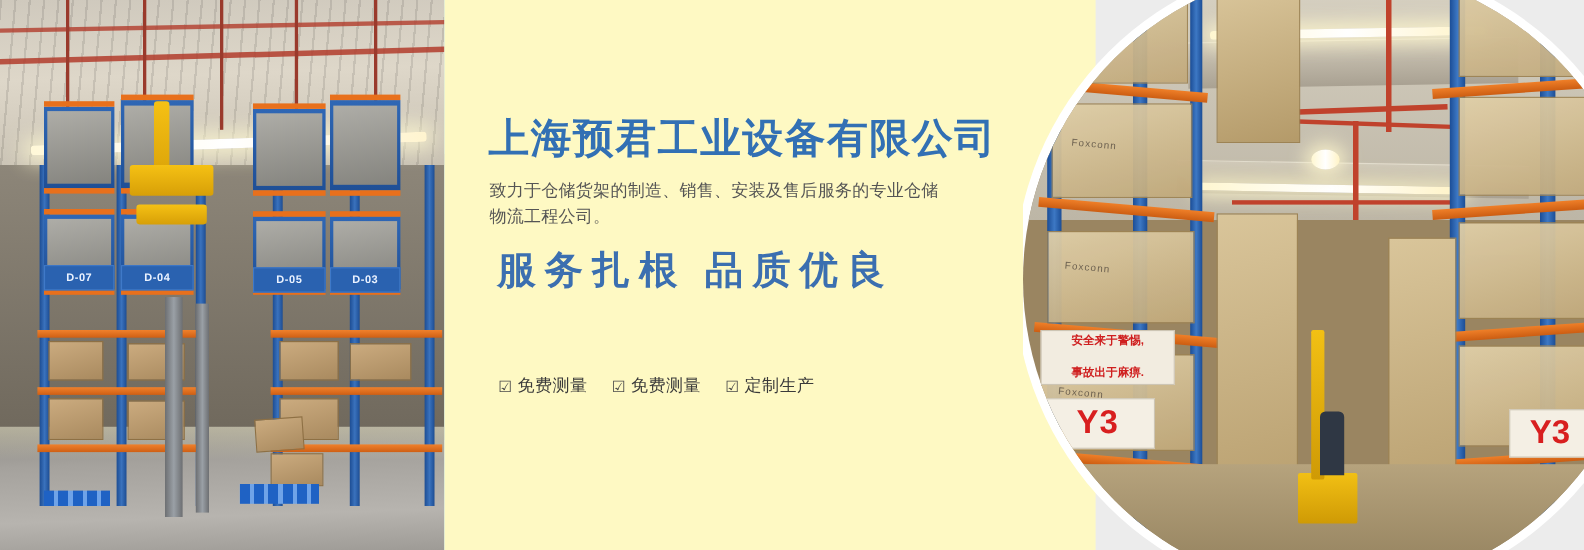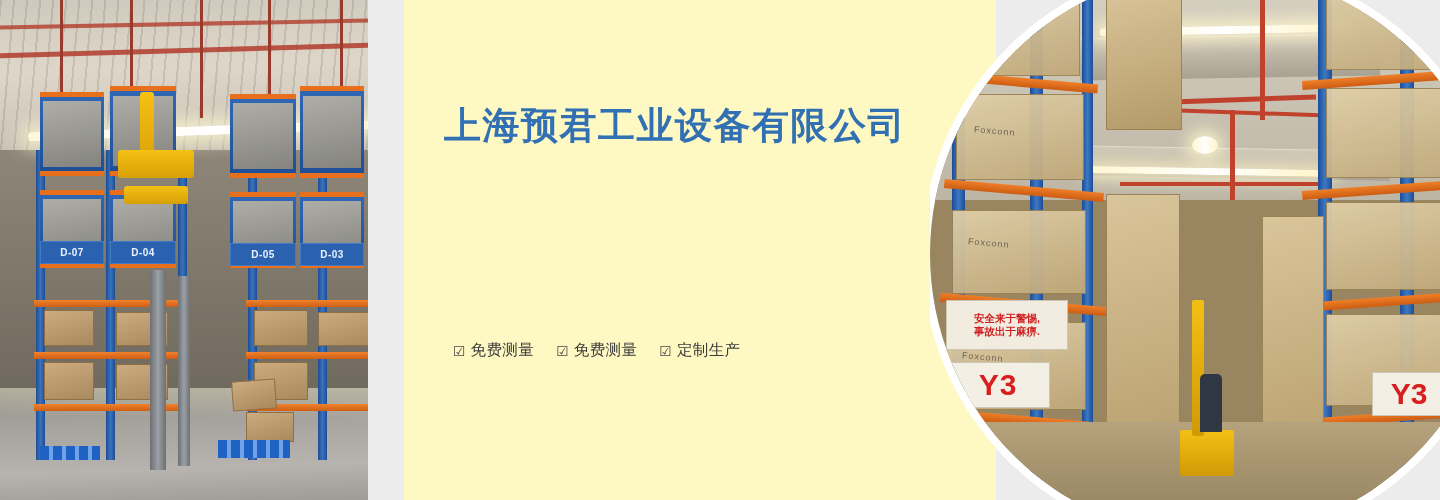--- a/index.html
+++ b/index.html
@@ -12,21 +12,21 @@
   .banner {
     position: relative;
     width: 1440px; height: 500px;
     background: #ececec;
     overflow: hidden;
   }
 
   
   .left-photo {
     position: absolute; left: 0; top: 0;
-    width: 368px; height: 500px;
+    width: 404px; height: 500px;
     overflow: hidden;
     background: #7dd3fc;
   }
   .lp-ceiling {
     position: absolute; left: 0; top: 0; width: 100%; height: 150px;
     background:
       repeating-linear-gradient(95deg, rgba(0,0,0,.10) 0 2px, rgba(255,255,255,0) 2px 13px),
       linear-gradient(178deg, #cfc9bd 0%, #ded7c9 45%, #c8c1b3 100%);
   }
   .lp-ceiling:after {
@@ -281,20 +281,22 @@
 
     <div class="forklift-mast" style="left:150px; top:270px; width:16px; height:200px;"></div>
     <div class="forklift-mast" style="left:178px; top:276px; width:12px; height:190px;"></div>
     <div class="forklift-body" style="left:140px; top:92px; width:14px; height:78px;"></div>
     <div class="forklift-body" style="left:118px; top:150px; width:76px; height:28px;"></div>
     <div class="forklift-body" style="left:124px; top:186px; width:64px; height:18px;"></div>
   </div>
 
   <div class="center">
     <div class="title">上海预君工业设备有限公司</div>
+    <div class="subtitle">致力于仓储货架的制造、销售、安装及售后服务的专业仓储物流工程公司。</div>
+    <div class="slogan">服务扎根 品质优良</div>
 
     <div class="features">
       <div class="feat">
         <span class="ck">☑</span>
         <span class="ftx">免费测量</span>
       </div>
       <div class="feat">
         <span class="ck">☑</span>
         <span class="ftx">免费测量</span>
       </div>
@@ -360,21 +362,21 @@
       <div class="rp-pal" style="left:176px; top:20px; width:76px; height:140px;"></div>
       <div class="rp-pal" style="left:176px; top:224px; width:74px; height:300px;"></div>
       <div class="rp-pal" style="left:332px; top:246px; width:62px; height:280px;"></div>
 
       <div style="position:absolute; left:0; top:452px; width:100%; height:116px; background:linear-gradient(180deg,#b6a37d,#8e7c59);"></div>
 
       <div class="rp-fork" style="left:250px; top:460px; width:54px; height:46px;"></div>
       <div class="rp-fork" style="left:262px; top:330px; width:12px; height:136px;"></div>
       <div class="rp-person" style="left:270px; top:404px; width:22px; height:58px;"></div>
 
-      <div class="safety-sign" style="left:16px; top:330px; width:122px; height:50px;">
+      <div class="safety-sign" style="left:16px; top:330px; width:122px; height:50px;justify-content:space-between;">
         <span>安全来于警惕,</span>
         <span>事故出于麻痹.</span>
       </div>
 
       <div class="aisle-sign" style="left:16px; top:392px; width:104px; height:46px;">
         <span>Y3</span>
       </div>
     </div>
 
     <div class="aisle-sign-edge">

